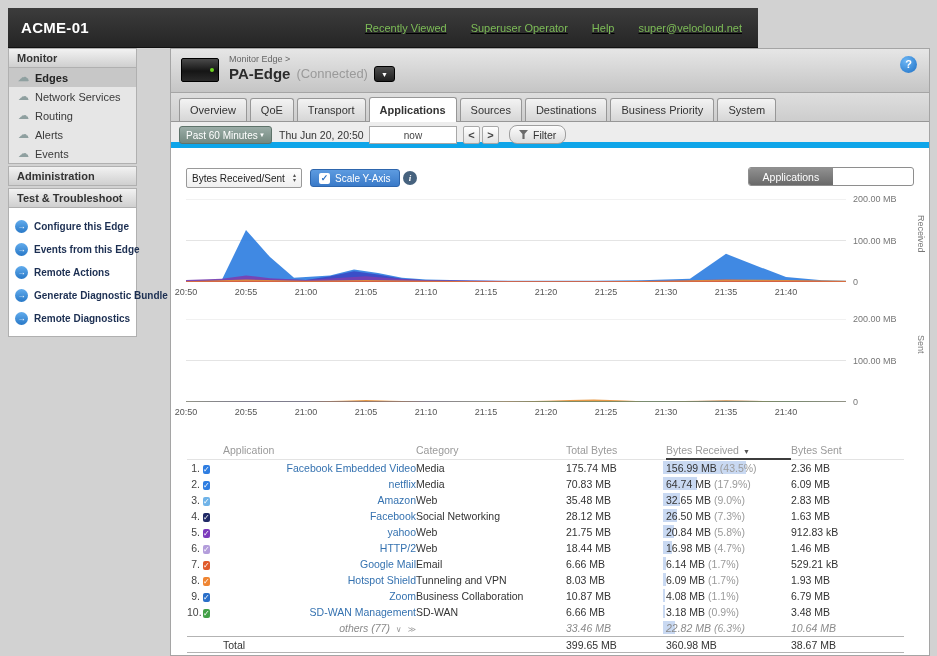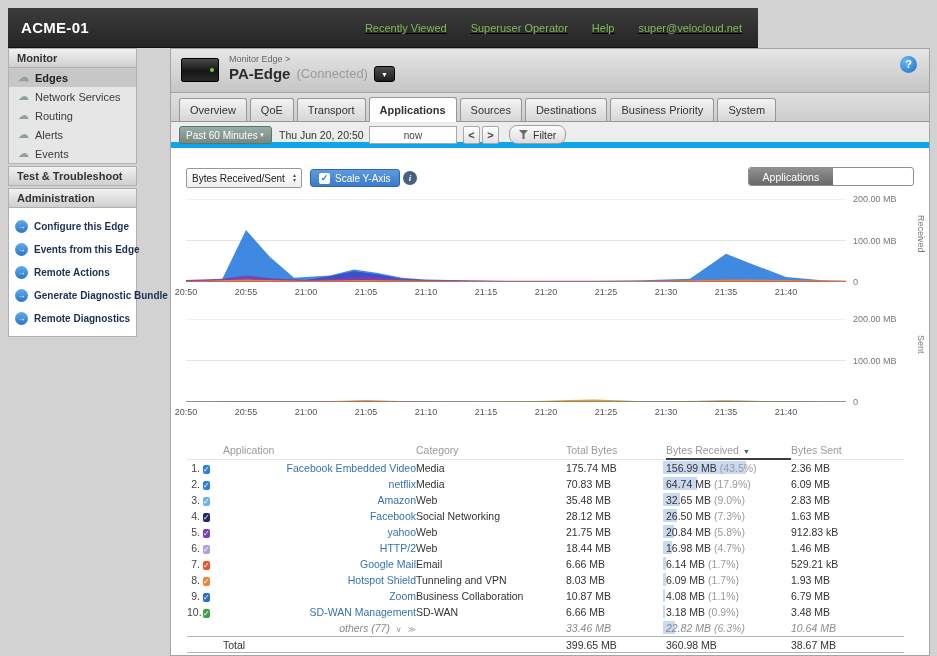--- a/index.html
+++ b/index.html
@@ -151,22 +151,22 @@
     </div>
     <div class="sb-item">
       <span class="cloud-icon">☁</span>
       <span>Alerts</span>
     </div>
     <div class="sb-item">
       <span class="cloud-icon">☁</span>
       <span>Events</span>
     </div>
   </div>
+  <div class="sb-header">Administration</div>
   <div class="sb-header">Test &amp; Troubleshoot</div>
-  <div class="sb-header">Administration</div>
   <div class="sb-links">
     <div class="sb-link">
       <span class="sb-link-icon">→</span>
       <span>Configure this Edge</span>
     </div>
     <div class="sb-link">
       <span class="sb-link-icon">→</span>
       <span>Events from this Edge</span>
     </div>
     <div class="sb-link">

